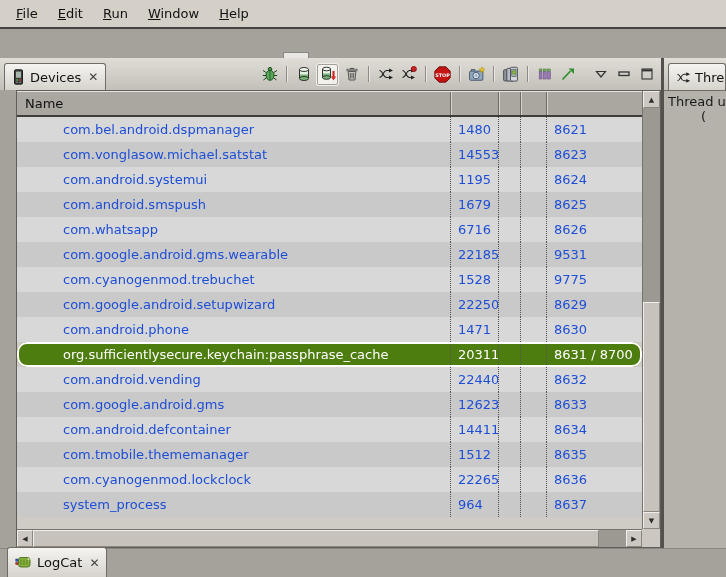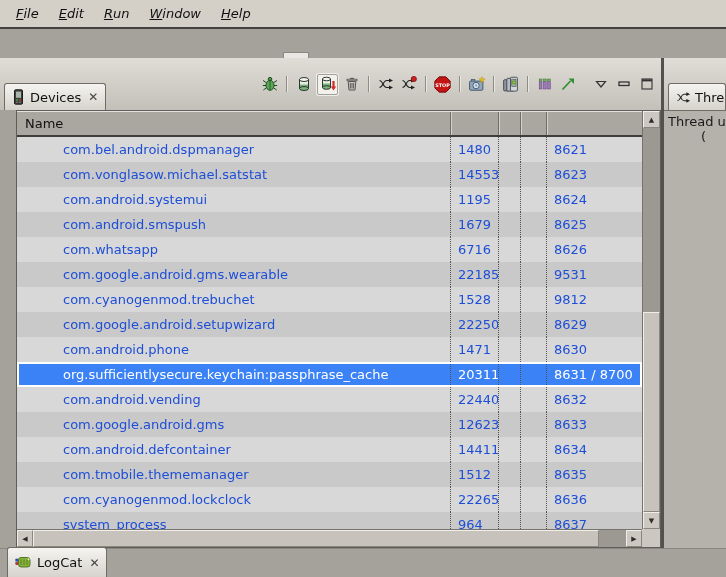--- a/index.html
+++ b/index.html
@@ -1,48 +1,48 @@
 <!DOCTYPE html>
 <html><head>
 <meta charset="utf-8">
 <style>
   html,body{margin:0;padding:0;}
   body{width:726px;height:577px;background:#a5a29c;font-family:"DejaVu Sans","Liberation Sans",sans-serif;overflow:hidden;}
   
   .menubar{height:27px;background:#d4d0c8;border-bottom:2px solid #44423e;display:flex;align-items:center;padding-left:6px;font-size:13px;color:#111;box-sizing:content-box;}
-  .menu-item{display:inline-block;padding:2px 10px;cursor:default;font-style:italic;}
+  .menu-item{display:inline-block;padding:2px 10px;cursor:default;}
   .menu-item::first-letter{text-decoration:underline;}
   
   .toolbar-strip{height:29px;background:#a5a29c;position:relative;}
   .sash-notch{position:absolute;left:283px;bottom:0;width:24px;height:5px;background:#e9e7e3;border:1px solid #8a8781;border-bottom:none;}
   
   .main{display:flex;height:490px;}
   .devices-view{width:661px;display:flex;flex-direction:column;}
-  .tabbar{height:52px;display:flex;align-items:flex-end;background:linear-gradient(#e0ddd7,#c3c0b9);position:relative;}
+  .tabbar{height:32px;display:flex;align-items:flex-end;background:linear-gradient(#e0ddd7,#c3c0b9);position:relative;}
   .tab{display:flex;align-items:center;gap:5px;height:27px;padding:0 7px;background:linear-gradient(#f5f4f1,#d6d3cc);border:1px solid #6f6c66;border-bottom:none;border-radius:3px 3px 0 0;margin-left:4px;font-size:13px;color:#111;box-sizing:border-box;white-space:nowrap;}
   .close-x{font-size:12px;font-weight:bold;color:#44423e;padding-left:2px;cursor:default;}
   .view-toolbar{margin-left:auto;display:flex;align-items:center;gap:4px;padding-right:5px;height:100%;}
   .tbtn{width:19px;height:19px;display:flex;align-items:center;justify-content:center;}
   .tbtn.active{background:#f3f1ec;border:1px solid #a3a09a;border-radius:2px;box-shadow:0 0 0 1px #efede8;}
   .tsep{width:1px;height:16px;background:#8e8b85;box-shadow:1px 0 0 #e9e7e3;margin:0 3px;}
   .wingap{width:6px;}
   
   .devices-content{flex:1;border:1px solid #5f5d58;display:grid;grid-template-columns:1fr 18px;grid-template-rows:26px 1fr 18px;background:#cfccc6;min-height:0;margin-left:16px;}
   .thead{grid-column:1;grid-row:1;display:flex;background:#aaa7a1;border-bottom:2px solid #3f3d39;box-sizing:border-box;border-top:1px solid #e5e3df;}
   .hcell{font-size:13px;color:#111;display:flex;align-items:center;box-sizing:border-box;overflow:hidden;}
   .hcell.hname{width:433px;padding-left:8px;}
   .hcell.hpid{width:48px;border-left:1px solid #6f6c66;box-shadow:inset 1px 0 0 #d6d3cd;}
   .hcell.hcA{width:22px;border-left:1px solid #6f6c66;box-shadow:inset 1px 0 0 #d6d3cd;}
   .hcell.hcB{width:26px;border-left:1px solid #6f6c66;box-shadow:inset 1px 0 0 #d6d3cd;}
   .hcell.hport{flex:1;border-left:1px solid #6f6c66;box-shadow:inset 1px 0 0 #d6d3cd;}
   .tbody{grid-column:1;grid-row:2;overflow:hidden;background:#cfccc6;}
   .trow{display:flex;height:25px;font-size:13px;color:#1d4ed8;}
   .trow:nth-child(odd){background:#d8d8d8;}
   .trow:nth-child(even){background:#c9c9c9;}
-  .trow.selected{background:#3b82f6;color:#fff;outline:2px solid #fff;outline-offset:-2px;position:relative;z-index:1;}
+  .trow.selected{background:#4d7c0f;color:#fff;outline:2px solid #fff;outline-offset:-2px;position:relative;z-index:1;border-radius:10px;}
   .cell{height:100%;display:flex;align-items:center;overflow:hidden;white-space:nowrap;box-sizing:border-box;}
   .cell.name{width:433px;padding-left:46px;}
   .cell.pid{width:48px;border-left:1px dotted #55534f;padding-left:7px;}
   .cell.cA{width:22px;border-left:1px dotted #55534f;}
   .cell.cB{width:26px;border-left:1px dotted #55534f;}
   .cell.port{flex:1;border-left:1px dotted #55534f;padding-left:7px;}
   
   .vscroll{grid-column:2;grid-row:1/3;display:flex;flex-direction:column;background:#9c9992;border-left:1px solid #76736d;box-sizing:border-box;}
   .sbtn{height:17px;background:#ccc8c1;border:1px solid #8a877f;border-top-color:#f0eeea;border-left-color:#f0eeea;display:flex;align-items:center;justify-content:center;font-size:7px;color:#2e2c28;box-sizing:border-box;flex:none;}
   .sbtn.h{width:16px;height:100%;}
@@ -268,21 +268,21 @@
             <div class="cell pid">22185</div>
             <div class="cell cA"></div>
             <div class="cell cB"></div>
             <div class="cell port">9531</div>
           </div>
           <div class="trow">
             <div class="cell name">com.cyanogenmod.trebuchet</div>
             <div class="cell pid">1528</div>
             <div class="cell cA"></div>
             <div class="cell cB"></div>
-            <div class="cell port">9812</div>
+            <div class="cell port">9775</div>
           </div>
           <div class="trow">
             <div class="cell name">com.google.android.setupwizard</div>
             <div class="cell pid">22250</div>
             <div class="cell cA"></div>
             <div class="cell cB"></div>
             <div class="cell port">8629</div>
           </div>
           <div class="trow">
             <div class="cell name">com.android.phone</div>

